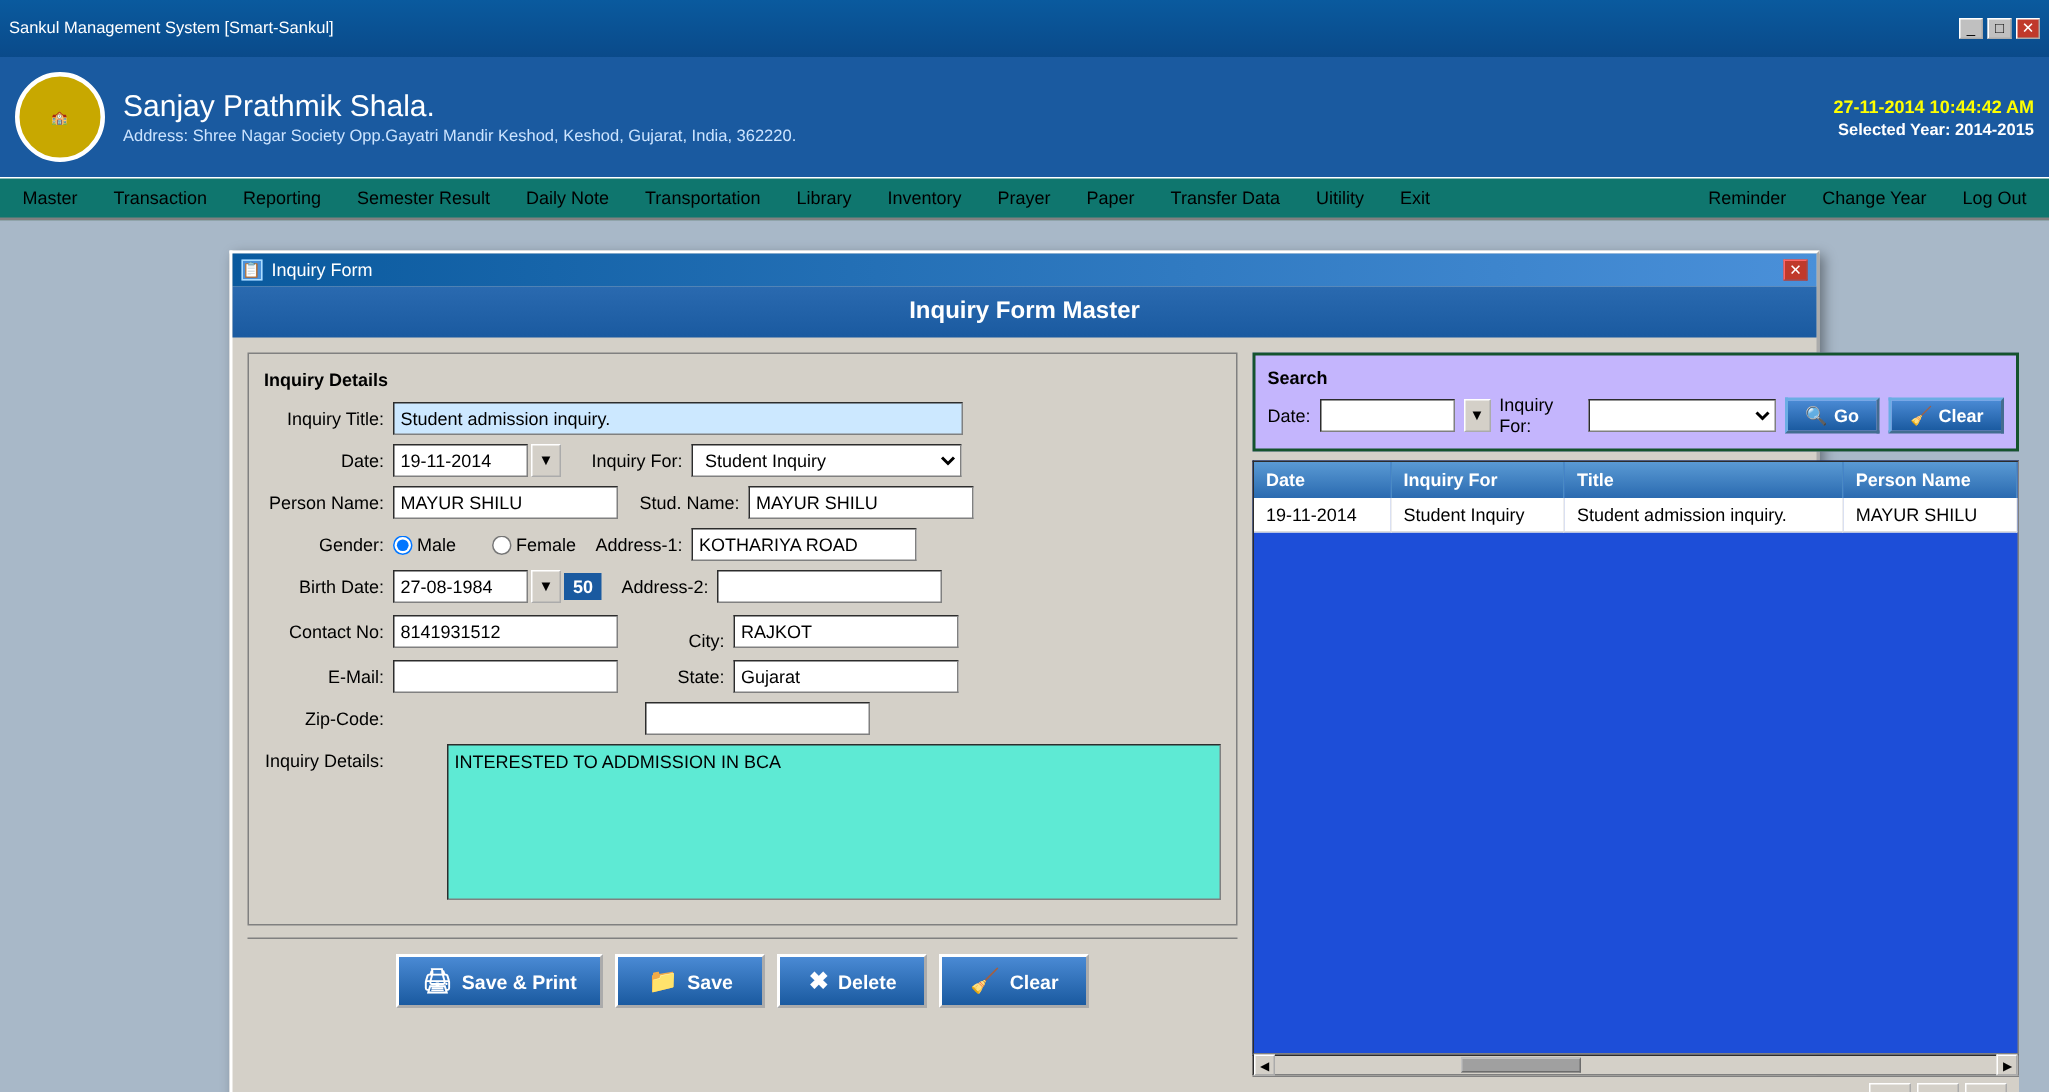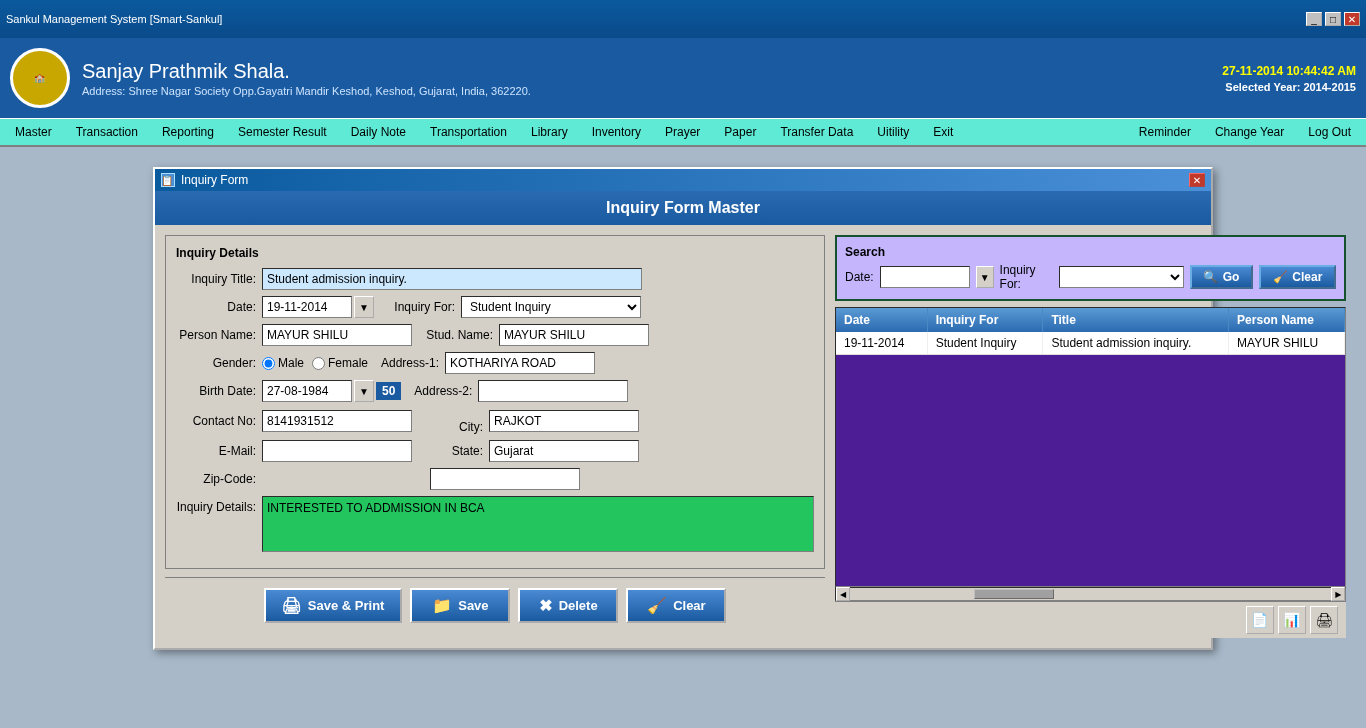--- a/index.html
+++ b/index.html
@@ -41,21 +41,21 @@
       flex-shrink: 0;
     }
     #header-info { flex: 1; }
     #school-name { color: white; font-size: 20px; font-weight: normal; }
     #school-address { color: #cce4ff; font-size: 11px; margin-top: 2px; }
     #header-right { text-align: right; color: #ffff00; font-size: 12px; font-weight: bold; }
     #selected-year { color: white; font-size: 11px; margin-top: 3px; }
 
     
     #menubar {
-      background: #5eead4;
+      background: #0f766e;
       border-top: 1px solid #fff;
       border-bottom: 2px solid #808080;
       display: flex;
       align-items: center;
       padding: 2px 4px;
       gap: 2px;
     }
     .menu-item {
       padding: 3px 10px;
       cursor: pointer;
@@ -143,40 +143,41 @@
     }
     .form-input.highlighted { background: #cce8ff; }
     .form-input.wide { width: 380px; }
     .form-input.medium { width: 150px; }
     .form-input.small { width: 100px; }
     select.form-input { height: 22px; }
 
     .date-field-group { display: flex; align-items: center; gap: 2px; }
     .date-btn { width: 20px; height: 22px; background: #d4d0c8; border: 1px outset #fff; cursor: pointer; font-size: 10px; display: flex; align-items: center; justify-content: center; }
 
-    .radio-group { display: flex; align-items: center; gap: 8px; }
+    .radio-group { display: flex; align-items: center; gap: 24px; }
     .radio-group label { display: flex; align-items: center; gap: 3px; cursor: pointer; }
 
     .age-badge {
       background: #1a5aa0;
       color: white;
       padding: 2px 6px;
       font-size: 12px;
       font-weight: bold;
     }
 
     .inquiry-details-area {
       width: 100%;
-      height: 56px;
+      height: 104px;
       border: 1px inset #808080;
-      background: #22c55e;
+      background: #5eead4;
       padding: 4px;
       font-size: 12px;
       resize: none;
       font-family: inherit;
+      margin-left: 36px;
     }
 
     
     #buttons-row {
       display: flex;
       gap: 8px;
       justify-content: center;
       padding: 10px;
       border-top: 1px solid #808080;
       margin-top: 4px;
@@ -228,23 +229,23 @@
       color: white;
       border: 2px outset #6aade4;
       cursor: pointer;
       font-weight: bold;
       font-size: 12px;
     }
 
     
     #results-grid {
       border: 1px inset #808080;
-      background: #4c1d95;
+      background: #1d4ed8;
       overflow: auto;
-      height: 280px;
+      height: 396px;
     }
     #results-grid table {
       width: 100%;
       border-collapse: collapse;
       font-size: 12px;
     }
     #results-grid thead tr {
       background: linear-gradient(to bottom, #5a9ad4, #2a6ab0);
       color: white;
     }

